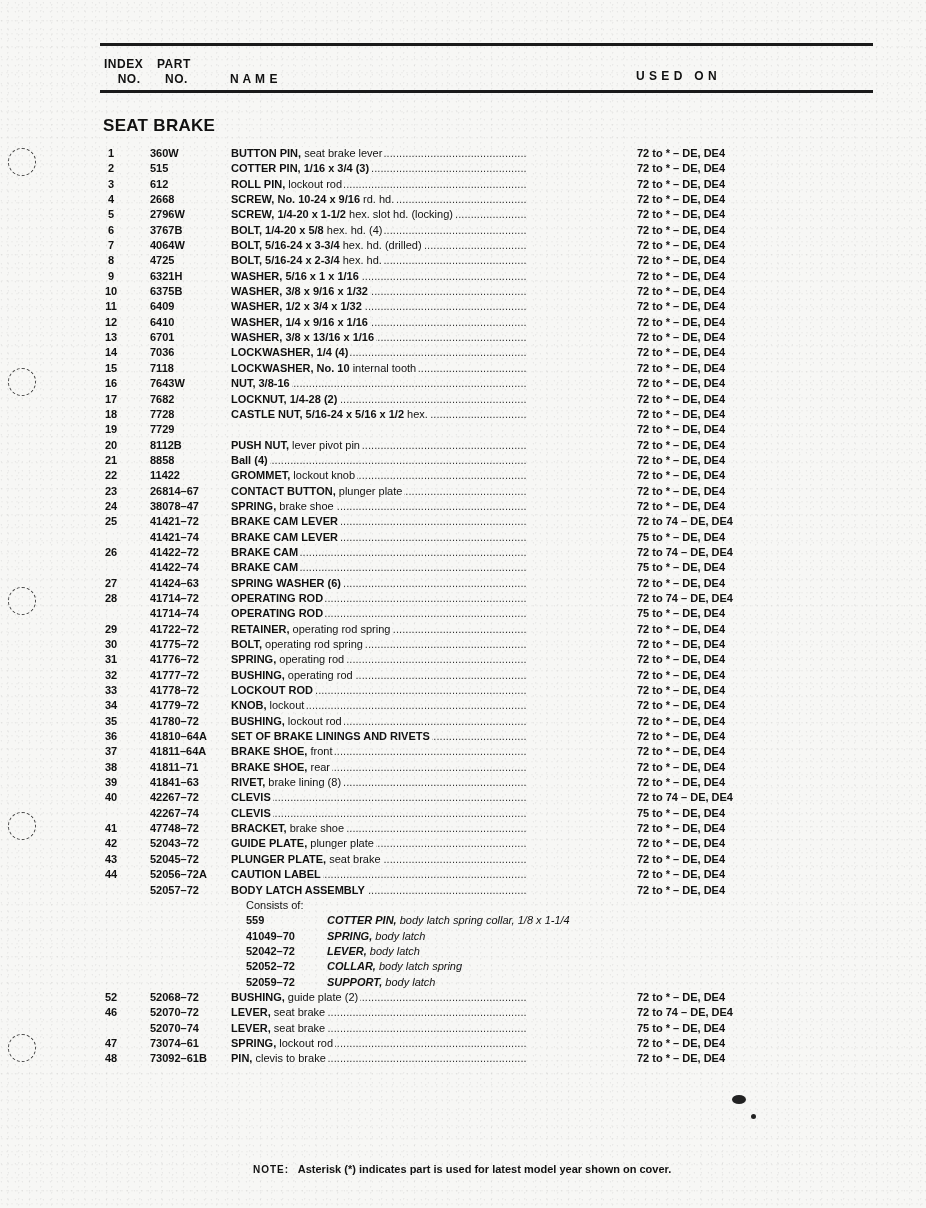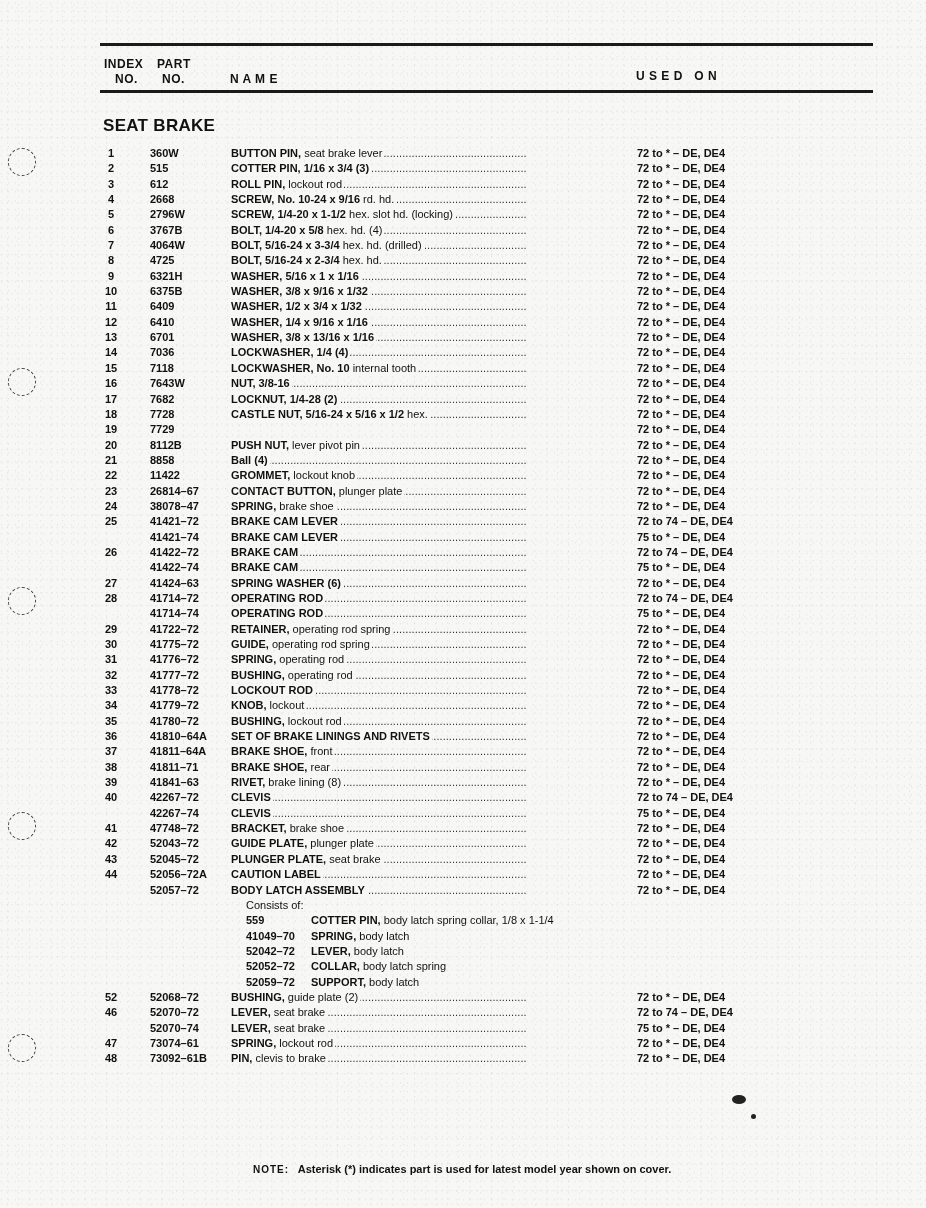--- a/index.html
+++ b/index.html
@@ -15,38 +15,38 @@
       radial-gradient(circle at 20% 30%, rgba(0,0,0,0.06) 0.6px, transparent 1px),
       radial-gradient(circle at 70% 80%, rgba(0,0,0,0.05) 0.6px, transparent 1px),
       radial-gradient(circle at 40% 60%, rgba(0,0,0,0.04) 0.5px, transparent 1px);
     background-size: 7px 9px, 11px 6px, 5px 13px;
   }
   .hole {
     position: absolute; left: 8px; width: 26px; height: 26px;
     border: 1px dashed #444; border-radius: 50%;
   }
   .rule { position: absolute; left: 100px; width: 773px; height: 3px; background: #1a1a1a; }
-  .hdr { position: absolute; font-weight: bold; font-size: 12px; letter-spacing: 0.5px; line-height: 15px; }
+  .hdr { position: absolute; font-weight: bold; font-size: 12px; letter-spacing: 0.5px; line-height: 15px; text-align: center; }
   .section-title { position: absolute; left: 103px; top: 116px; font-size: 17px; font-weight: bold; letter-spacing: 0.3px; }
   .rows { position: absolute; left: 0; top: 146px; width: 926px; }
   .row { position: relative; height: 15.35px; font-size: 11px; line-height: 15px; font-weight: bold; }
   .idx { position: absolute; left: 100px; width: 22px; text-align: center; }
   .part { position: absolute; left: 150px; }
   .name-wrap { position: absolute; left: 231px; width: 398px; overflow: hidden; white-space: nowrap; }
   .name-wrap .nm { background: #f7f7f5; padding-right: 2px; }
   .name-wrap::after {
     content: ". . . . . . . . . . . . . . . . . . . . . . . . . . . . . . . . . . . . . . . . . . . . . . . . . . . . . . . . . . . . . . . . . . . . . . . . . . . . . . . . . . . . . . . . . . . . . . .";
     position: absolute; left: 0; top: 0; z-index: -1; font-weight: normal; letter-spacing: -1.5px; color: #333;
   }
   .name-wrap .desc { font-weight: normal; }
   .used { position: absolute; left: 637px; white-space: nowrap; }
   .sub-row { position: relative; height: 15.35px; font-size: 11px; line-height: 15px; font-weight: bold; }
   .sub-label { position: absolute; left: 246px; }
   .sub-part { position: absolute; left: 246px; }
-  .sub-name { position: absolute; left: 311px; white-space: nowrap; }
+  .sub-name { position: absolute; left: 327px; white-space: nowrap; font-style: italic; }
   .sub-name .desc, .sub-label .desc { font-weight: normal; }
   .note { position: absolute; left: 253px; top: 1163px; font-size: 11px; font-weight: bold; white-space: nowrap; }
   .note .note-key { font-size: 10px; letter-spacing: 1px; margin-right: 6px; }
   .smudge { position: absolute; background: #222; border-radius: 50%; }
 </style>
 </head>
 <body>
 
 <div class="speckle"></div>
 
@@ -261,21 +261,21 @@
     </div>
     <div class="row">
       <span class="idx">29</span>
       <span class="part">41722–72</span>
       <span class="name-wrap"><span class="nm"><span>RETAINER,</span><span class="desc"> operating rod spring</span></span></span>
       <span class="used">72 to * – DE, DE4</span>
     </div>
     <div class="row">
       <span class="idx">30</span>
       <span class="part">41775–72</span>
-      <span class="name-wrap"><span class="nm"><span>GUIDE,</span><span class="desc"> operating rod spring</span></span></span>
+      <span class="name-wrap"><span class="nm"><span>BOLT,</span><span class="desc"> operating rod spring</span></span></span>
       <span class="used">72 to * – DE, DE4</span>
     </div>
     <div class="row">
       <span class="idx">31</span>
       <span class="part">41776–72</span>
       <span class="name-wrap"><span class="nm"><span>SPRING,</span><span class="desc"> operating rod</span></span></span>
       <span class="used">72 to * – DE, DE4</span>
     </div>
     <div class="row">
       <span class="idx">32</span>

